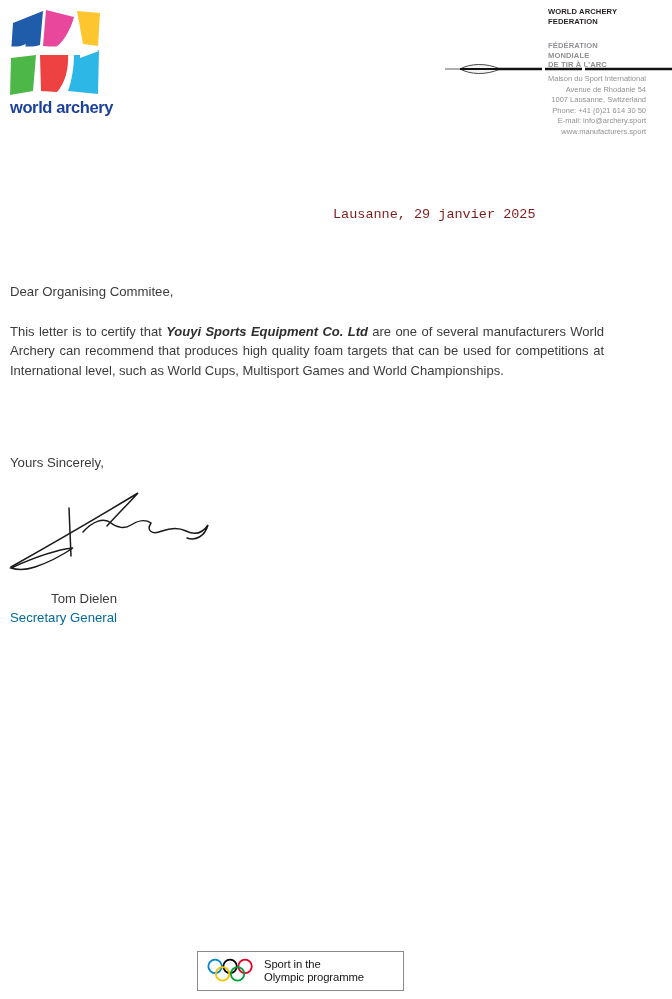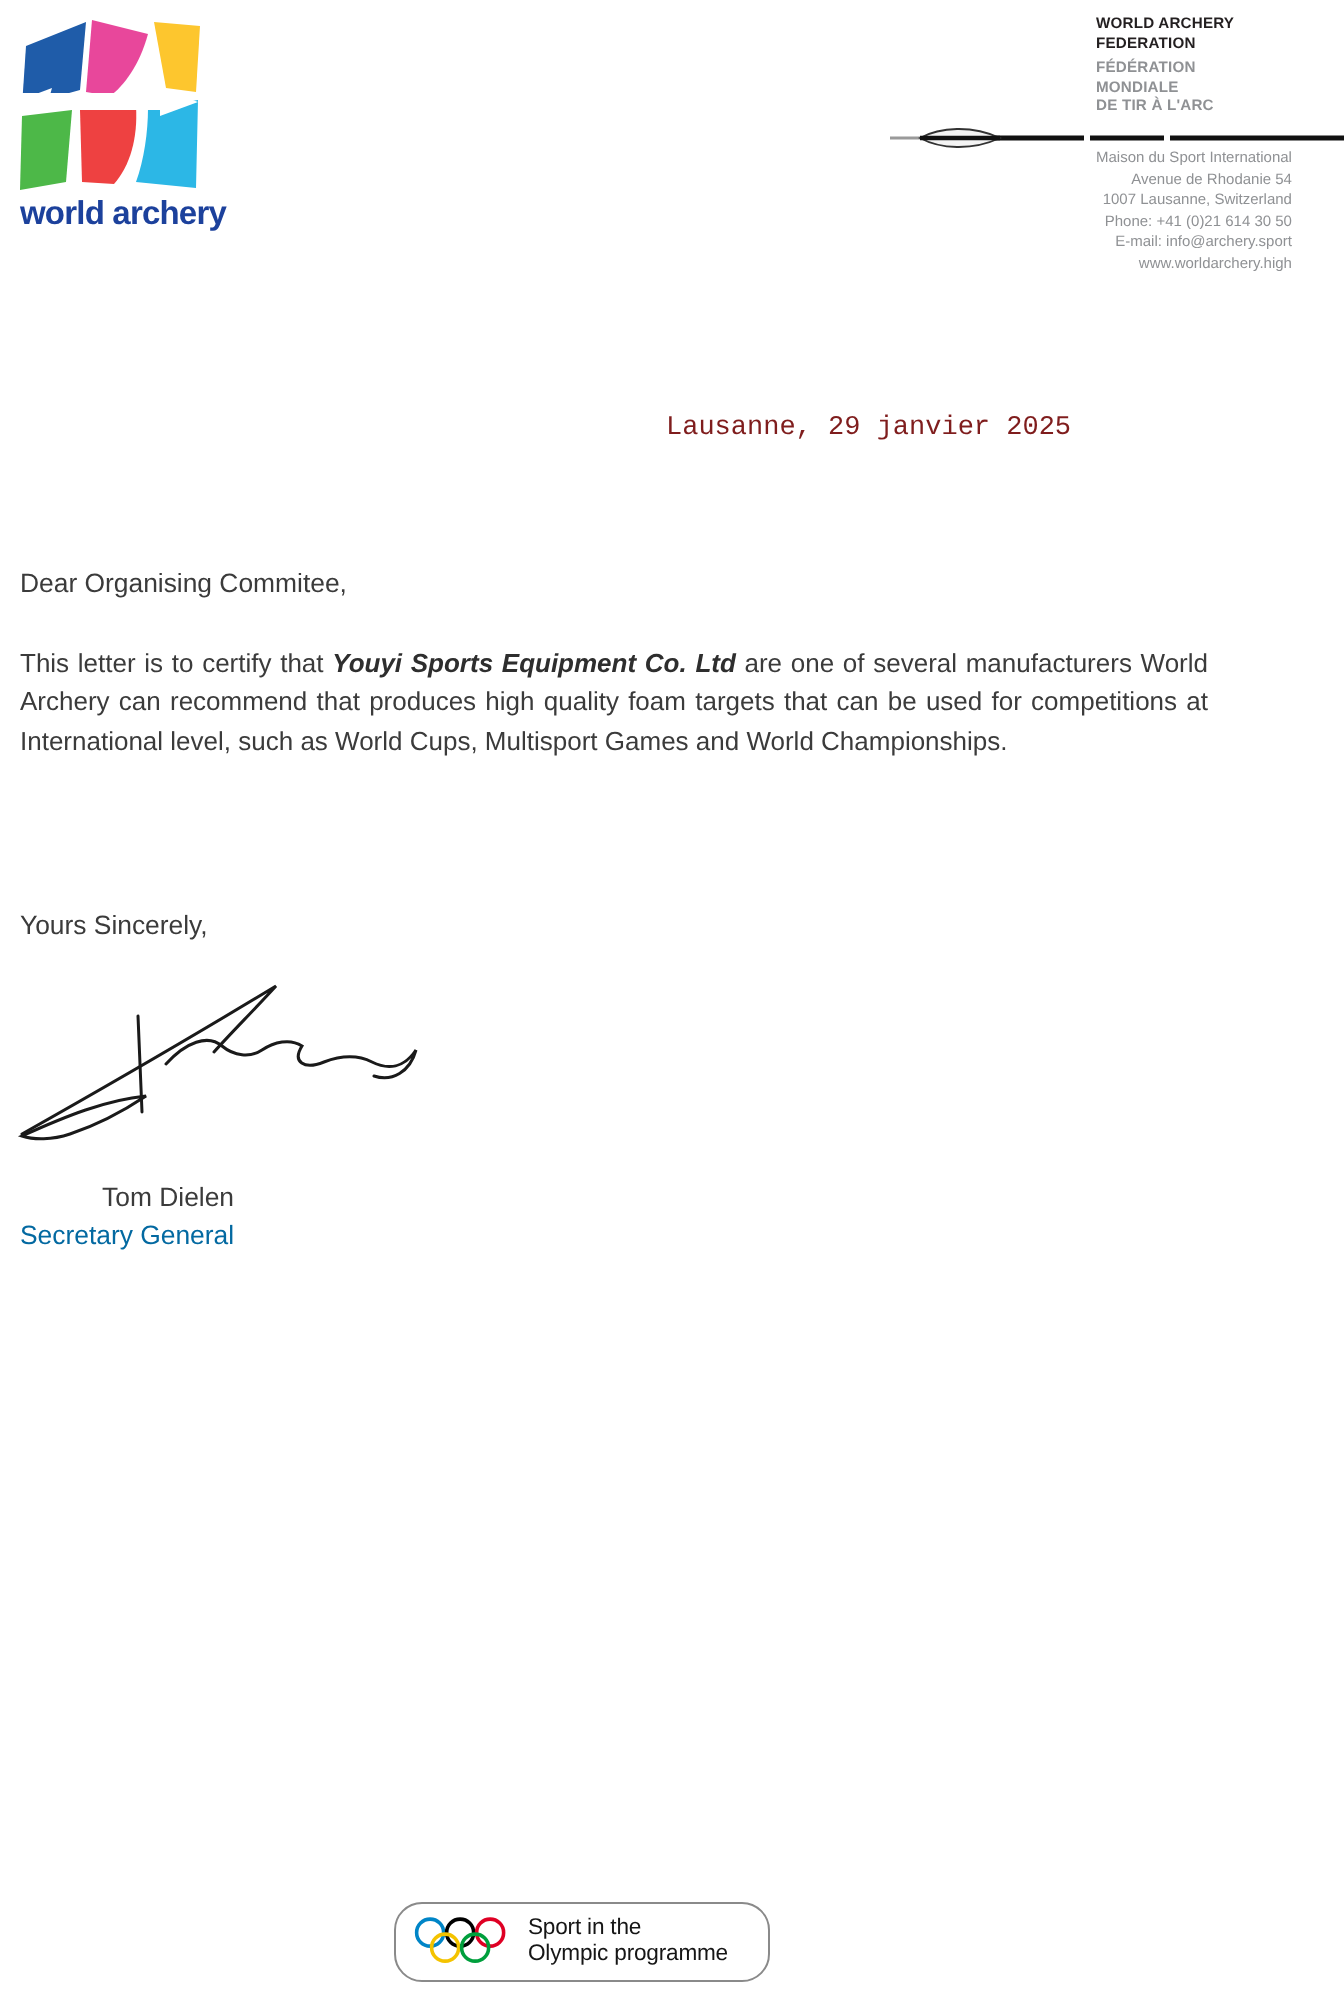--- a/index.html
+++ b/index.html
@@ -21,21 +21,21 @@
     font-size: 16.5px;
     font-weight: bold;
     letter-spacing: -0.4px;
     color: #1c419c;
     white-space: nowrap;
   }
 
   
   .org-block { position: absolute; left: 548px; top: 7px; }
   .org-en { font-size: 7.6px; font-weight: bold; color: #231f20; line-height: 9.5px; letter-spacing: 0.1px; }
-  .org-fr { margin-top: 3px; font-size: 7.6px; font-weight: bold; color: #8f9194; line-height: 9.5px; letter-spacing: 0.1px; }
+  .org-fr { margin-top: 15px; font-size: 7.6px; font-weight: bold; color: #8f9194; line-height: 9.5px; letter-spacing: 0.1px; }
 
   .arrow-divider { position: absolute; left: 443px; top: 60px; width: 229px; height: 18px; }
 
   .address-block { position: absolute; left: 548px; top: 74px; text-align: right; }
   .address-line { font-size: 7.5px; color: #8f9194; line-height: 10.6px; white-space: nowrap; }
 
   
   .dateline {
     position: absolute; left: 333px; top: 207px;
     font-size: 13.5px; color: #7f1d1d; font-family: Liberation Mono, monospace;
@@ -59,23 +59,23 @@
     font-size: 13.2px; color: #3b3b3b;
   }
   .signature { position: absolute; left: 5px; top: 483px; width: 215px; height: 95px; }
   .signer-block { position: absolute; left: 10px; top: 589px; }
   .signer-name { font-size: 13.2px; color: #3b3b3b; line-height: 19px; text-align: right; }
   .signer-title { font-size: 13.2px; color: #0369a1; line-height: 19px; }
 
   
   .olympic-badge {
     position: absolute; left: 197px; top: 951px;
-    width: 188px; height: 40px;
+    width: 207px; height: 40px;
     border: 1.2px solid #8a8a8a;
-    border-radius: 14px;
+    border-radius: 0;
     background: #ffffff;
     display: flex; align-items: center;
     padding-left: 7px;
   }
   .olympic-rings { width: 52px; height: 30px; flex: 0 0 auto; }
   .badge-text { margin-left: 7px; font-size: 11.3px; color: #161616; line-height: 13.5px; letter-spacing: -0.1px; }
 </style>
 </head>
 <body>
 
@@ -120,21 +120,21 @@
     <path d="M17,9 C27,3.5 43,2.5 57,9 C43,15.5 27,14.5 17,9 Z" fill="#f4f4f4" stroke="#333333" stroke-width="0.9"></path>
     <line x1="17" y1="9" x2="57" y2="9" stroke="#111111" stroke-width="2.2"></line>
   </svg>
 
   <div class="address-block">
     <div class="address-line">Maison du Sport International</div>
     <div class="address-line">Avenue de Rhodanie 54</div>
     <div class="address-line">1007 Lausanne, Switzerland</div>
     <div class="address-line">Phone: +41 (0)21 614 30 50</div>
     <div class="address-line">E-mail: info@archery.sport</div>
-    <div class="address-line">www.worldarchery.high</div>
+    <div class="address-line">www.manufacturers.sport</div>
   </div>
 
   <div class="dateline">Lausanne, 29 janvier 2025</div>
 
   <div class="salutation">Dear Organising Commitee,</div>
 
   <p class="paragraph1"><span>This letter is to certify that </span><b>Youyi Sports Equipment Co. Ltd</b><span> are one of several manufacturers World Archery can recommend that produces high quality foam targets that can be used for competitions at International level, such as World Cups, Multisport Games and World Championships.</span></p>
 
 
   <div class="closing">Yours Sincerely,</div>

